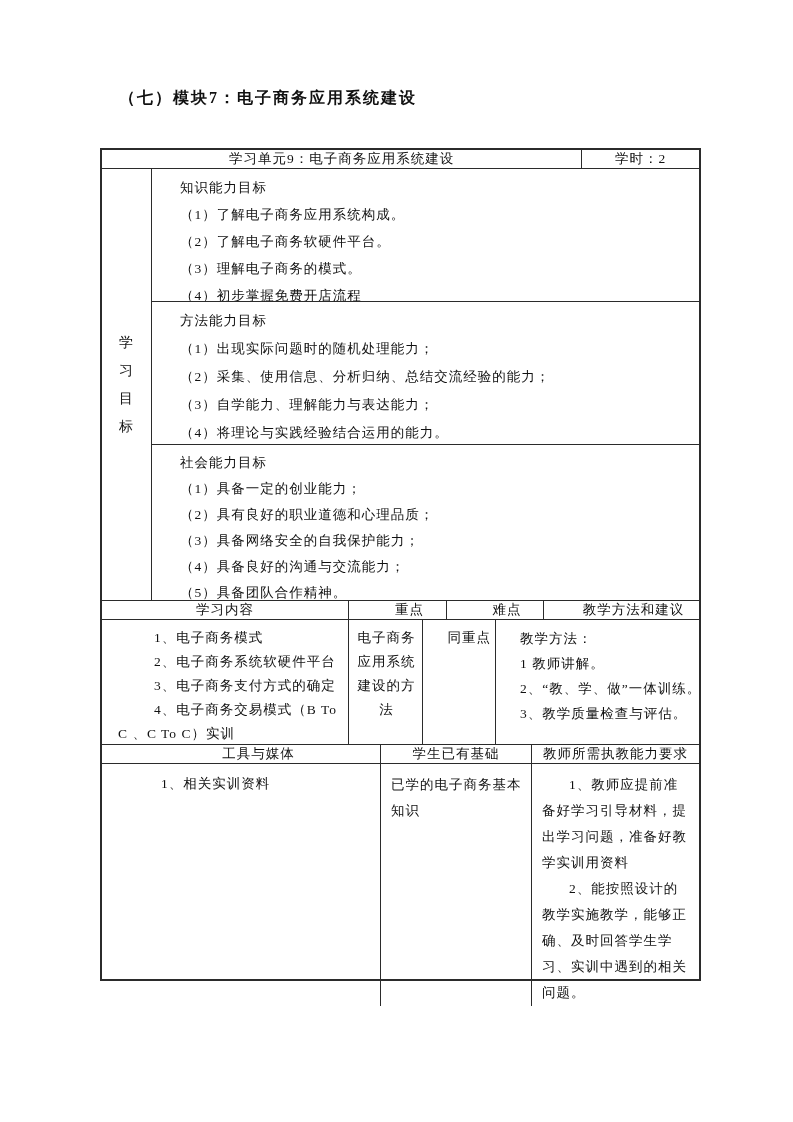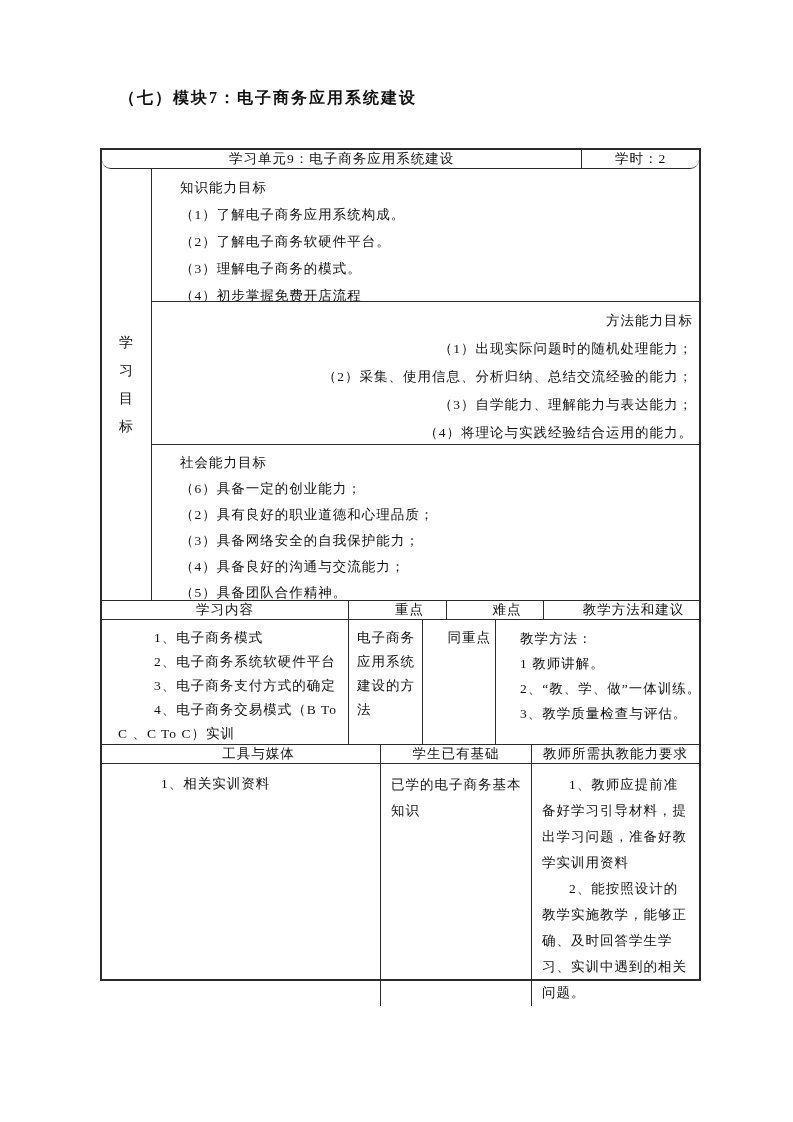--- a/index.html
+++ b/index.html
@@ -20,45 +20,45 @@
     display:flex; flex-direction:column;
     font-size:13.5px; letter-spacing:1px;
   }
   .row { display:flex; flex-direction:row; }
   .bb { border-bottom:1px solid #2b2b2b; }
   .br { border-right:1px solid #2b2b2b; }
   .cell { overflow:hidden; }
   .center { display:flex; align-items:center; justify-content:center; }
 
   
-  .r-unit { height:37px;border-radius:9px; }
+  .r-unit { height:37px; }
   .c-unit-title { width:480px; }
   .c-hours { flex:1; }
 
   
   .r-goals { height:432px; }
   .c-vert {
     width:50px; display:flex; flex-direction:column;
     align-items:center; justify-content:center;
   }
   .c-vert .vchar { line-height:28px; font-size:14px; }
   .goals-stack { flex:1; display:flex; flex-direction:column; }
   .goal-cell { padding:5px 6px 0 28px; }
   .goal-cell .gline { line-height:27px; white-space:nowrap; }
   .g-knowledge { height:133px; }
-  .g-method   { height:143px;text-align:right; }
+  .g-method   { height:143px; }
   .g-method .gline { line-height:28px; }
   .g-social   { flex:1; }
   .g-social .gline { line-height:26px; }
 
   
   .r-chead { height:44px;gap:24px; }
   .r-cbody { height:125px; }
   .c-w1 { width:247px; }
-  .c-w2 { width:74px;  }
+  .c-w2 { width:74px;text-align:center;  }
   .c-w3 { width:73px;  }
   .c-w4 { flex:1; }
   .content-cell { padding:6px 4px 0 16px; }
   .content-cell .cline { line-height:24px; text-indent:36px; }
   .keypoint-cell { padding:6px 6px 0 8px; line-height:24px; }
   .difficulty-cell { padding:6px 4px 0 10px; line-height:24px;text-align:right; }
   .methods-cell { padding:6px 2px 0 24px; }
   .methods-cell .mline { line-height:25px; white-space:nowrap; }
 
   
@@ -108,21 +108,21 @@
       <div class="cell goal-cell g-method bb">
         <div class="gline">方法能力目标</div>
         <div class="gline">（1）出现实际问题时的随机处理能力；</div>
         <div class="gline">（2）采集、使用信息、分析归纳、总结交流经验的能力；</div>
         <div class="gline">（3）自学能力、理解能力与表达能力；</div>
         <div class="gline">（4）将理论与实践经验结合运用的能力。</div>
       </div>
 
       <div class="cell goal-cell g-social">
         <div class="gline">社会能力目标</div>
-        <div class="gline">（6）具备一定的创业能力；</div>
+        <div class="gline">（1）具备一定的创业能力；</div>
         <div class="gline">（2）具有良好的职业道德和心理品质；</div>
         <div class="gline">（3）具备网络安全的自我保护能力；</div>
         <div class="gline">（4）具备良好的沟通与交流能力；</div>
         <div class="gline">（5）具备团队合作精神。</div>
       </div>
 
     </div>
   </div>
 
   <div class="row r-chead bb">

